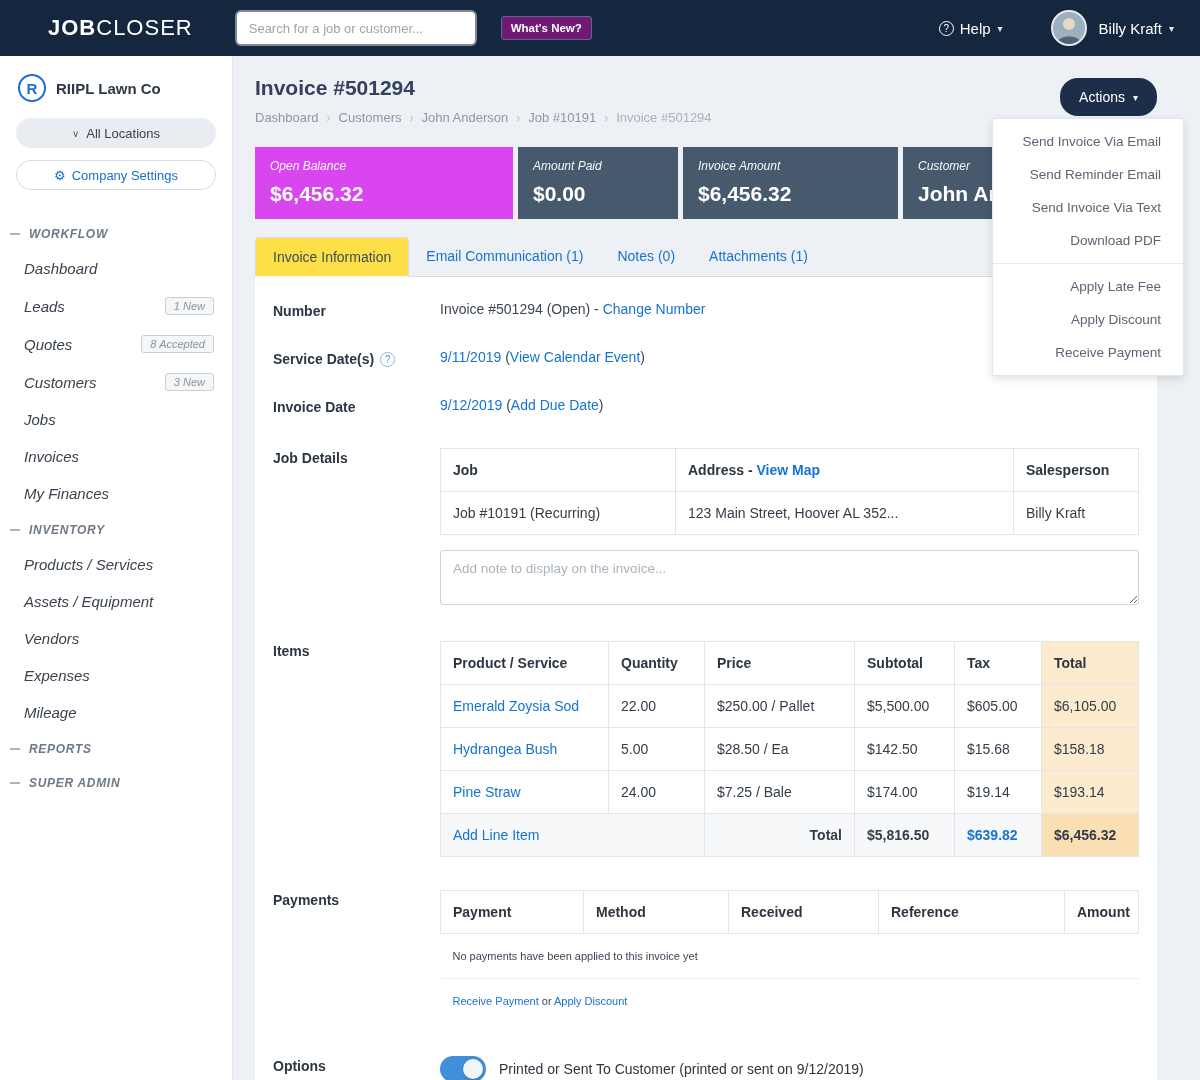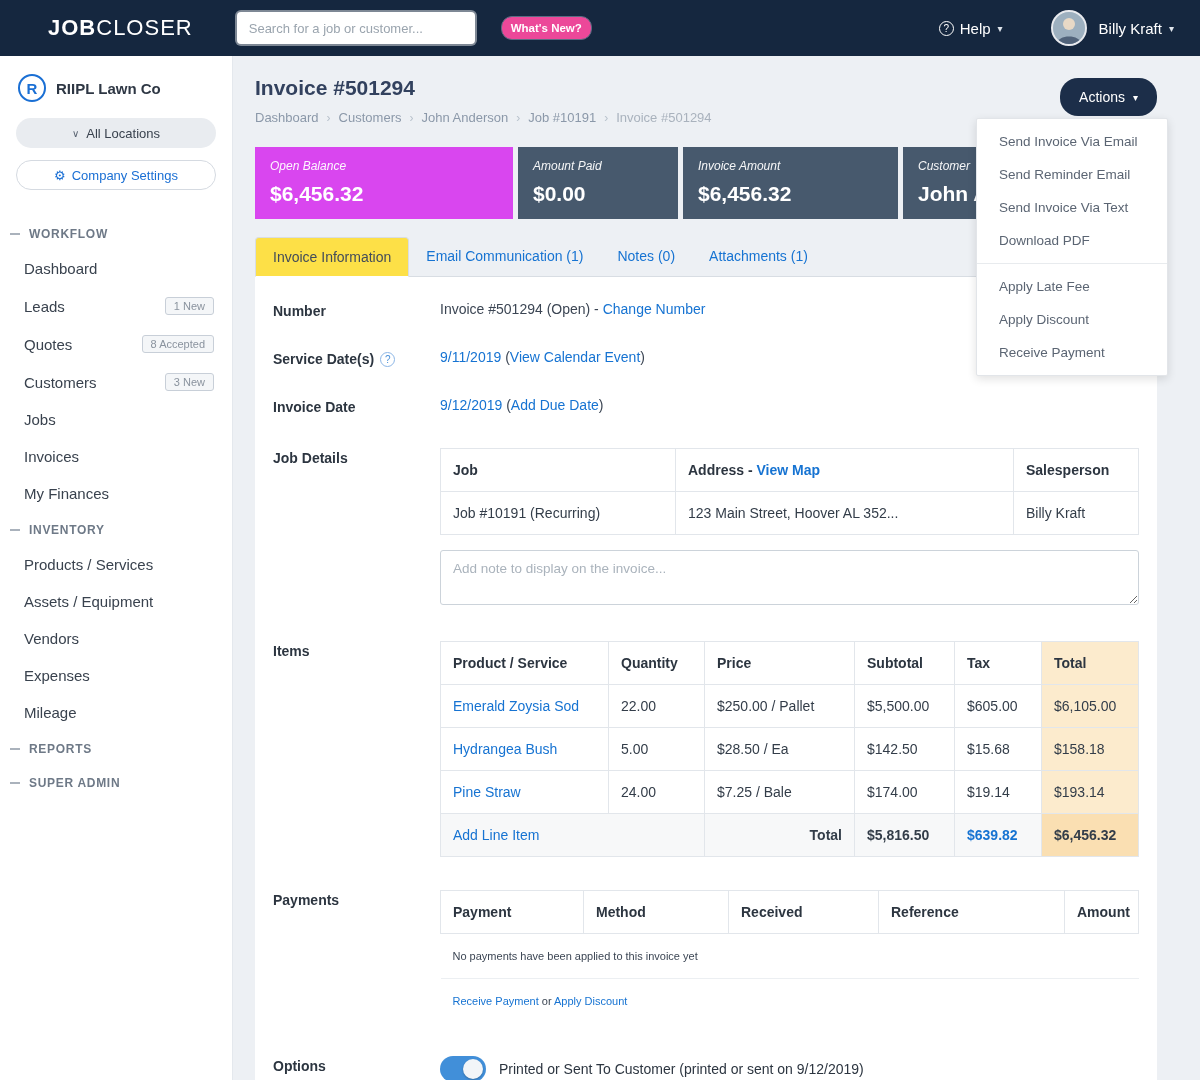--- a/index.html
+++ b/index.html
@@ -20,22 +20,22 @@
   .logo .bold { font-weight:bold; }
   .logo .light { font-weight:normal; }
   .search-input {
     margin-left:44px; width:238px; height:32px; border:none; border-radius:4px;
     background:#fff; padding:0 12px; font-size:13px; color:#333;
     font-family:"Liberation Sans", sans-serif;
     box-shadow:0 0 0 2px rgba(255,255,255,0.45);
   }
   .search-input::placeholder { color:#9aa4ae; }
   .whats-new {
-    margin-left:26px; background:#ec4899; border:1px solid #5a6b82; color:#fff;
-    font-size:11.5px; font-weight:bold; padding:5px 9px; border-radius:11px; cursor:pointer;
+    margin-left:26px; background:#701a75; border:1px solid #5a6b82; color:#fff;
+    font-size:11.5px; font-weight:bold; padding:5px 9px; border-radius:3px; cursor:pointer;
   }
   .topbar-right { margin-left:auto; display:flex; align-items:center; }
   .help-menu { display:flex; align-items:center; color:#fff; font-size:15px; cursor:pointer; }
   .q-circle {
     width:15px; height:15px; border:1px solid #fff; border-radius:50%;
     display:inline-flex; align-items:center; justify-content:center;
     font-size:10px; margin-right:6px; color:#fff;
   }
   .chev { font-size:10px; margin-left:7px; color:#dfe5ec; }
   .avatar {
@@ -60,21 +60,21 @@
   }
   .company-name { font-size:15px; color:#2e3744; font-weight:bold; }
   .side-pill {
     margin:0 16px 12px; height:30px; border-radius:16px; display:flex;
     align-items:center; justify-content:center; font-size:13px; cursor:pointer;
   }
   .locations-pill { background:#e9ecf0; color:#39424e; }
   .locations-pill .v-chev { font-size:10px; margin-right:7px; color:#5a6472; }
   .settings-pill { background:#fff; border:1px solid #d5dae1; color:#1a6fd4; margin-bottom:0; }
   .settings-pill .gear { font-size:13px; margin-right:6px; }
-  .nav { margin-top:26px; }
+  .nav { margin-top:26px;font-style:italic; }
   .nav-section-header {
     display:flex; align-items:center; padding:11px 18px 9px 10px;
     font-size:12px; font-weight:bold; letter-spacing:0.7px; color:#6e7987; cursor:pointer;
   }
   .dash-icon { display:inline-block; width:10px; height:2px; background:#aab2bc; margin:0 9px 0 0; }
   .nav-item {
     display:flex; align-items:center; padding:10px 18px 10px 24px;
     font-size:15px; color:#39424e; cursor:pointer;
   }
   .nav-badge {
@@ -93,23 +93,23 @@
   .crumb-current { color:#a9b2bd; }
   .actions-btn {
     margin-left:auto; margin-top:4px; background:#1c2e49; color:#fff; border:none;
     height:38px; padding:0 19px; border-radius:18px; font-size:14px; cursor:pointer;
     font-family:"Liberation Sans", sans-serif; display:flex; align-items:center;
   }
   .actions-btn .chev { margin-left:8px; color:#fff; }
 
   
   .dropdown {
-    position:absolute; top:62px; right:32px; width:192px; background:#fff;
+    position:absolute; top:62px; right:16px; width:192px; background:#fff;
     border:1px solid #e2e5e9; border-radius:2px; box-shadow:0 3px 10px rgba(0,0,0,0.12);
-    z-index:20; padding:6px 0;
+    z-index:20; padding:6px 0;text-align:right;
   }
   .dropdown-item { padding:9px 22px; font-size:13.5px; color:#5b6573; cursor:pointer; white-space:nowrap; }
   .dropdown-divider { border-top:1px solid #e8ebee; margin:6px 0; }
 
   
   .stats { display:flex; gap:5px; margin-top:22px; height:72px; }
   .stat { color:#fff; padding:12px 15px; overflow:hidden; }
   .stat-orange { background:#d946ef; width:258px; }
   .stat-slate  { background:#47596d; }
   .stat-2 { width:160px; }

